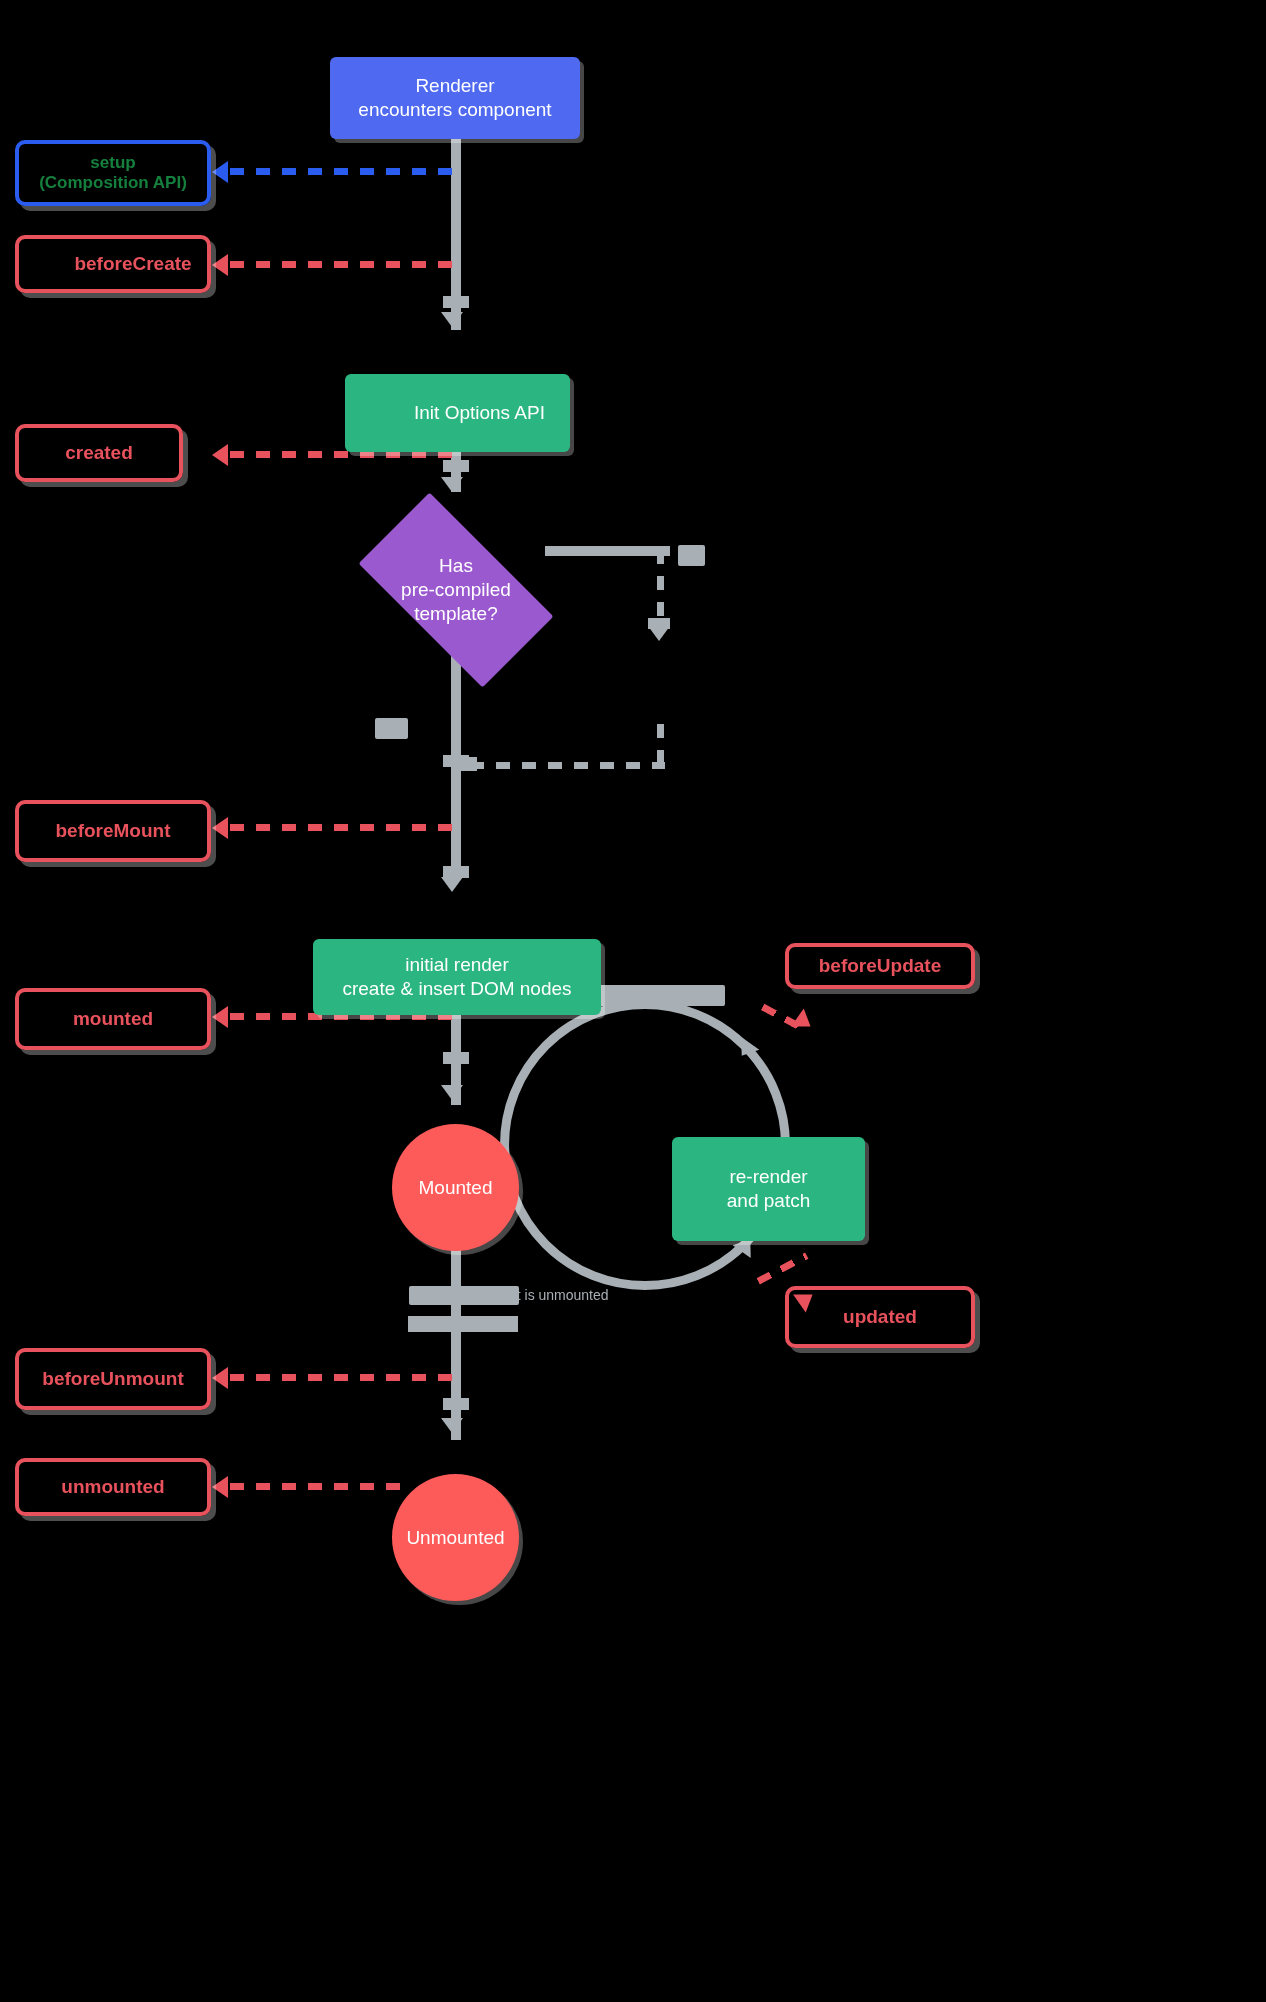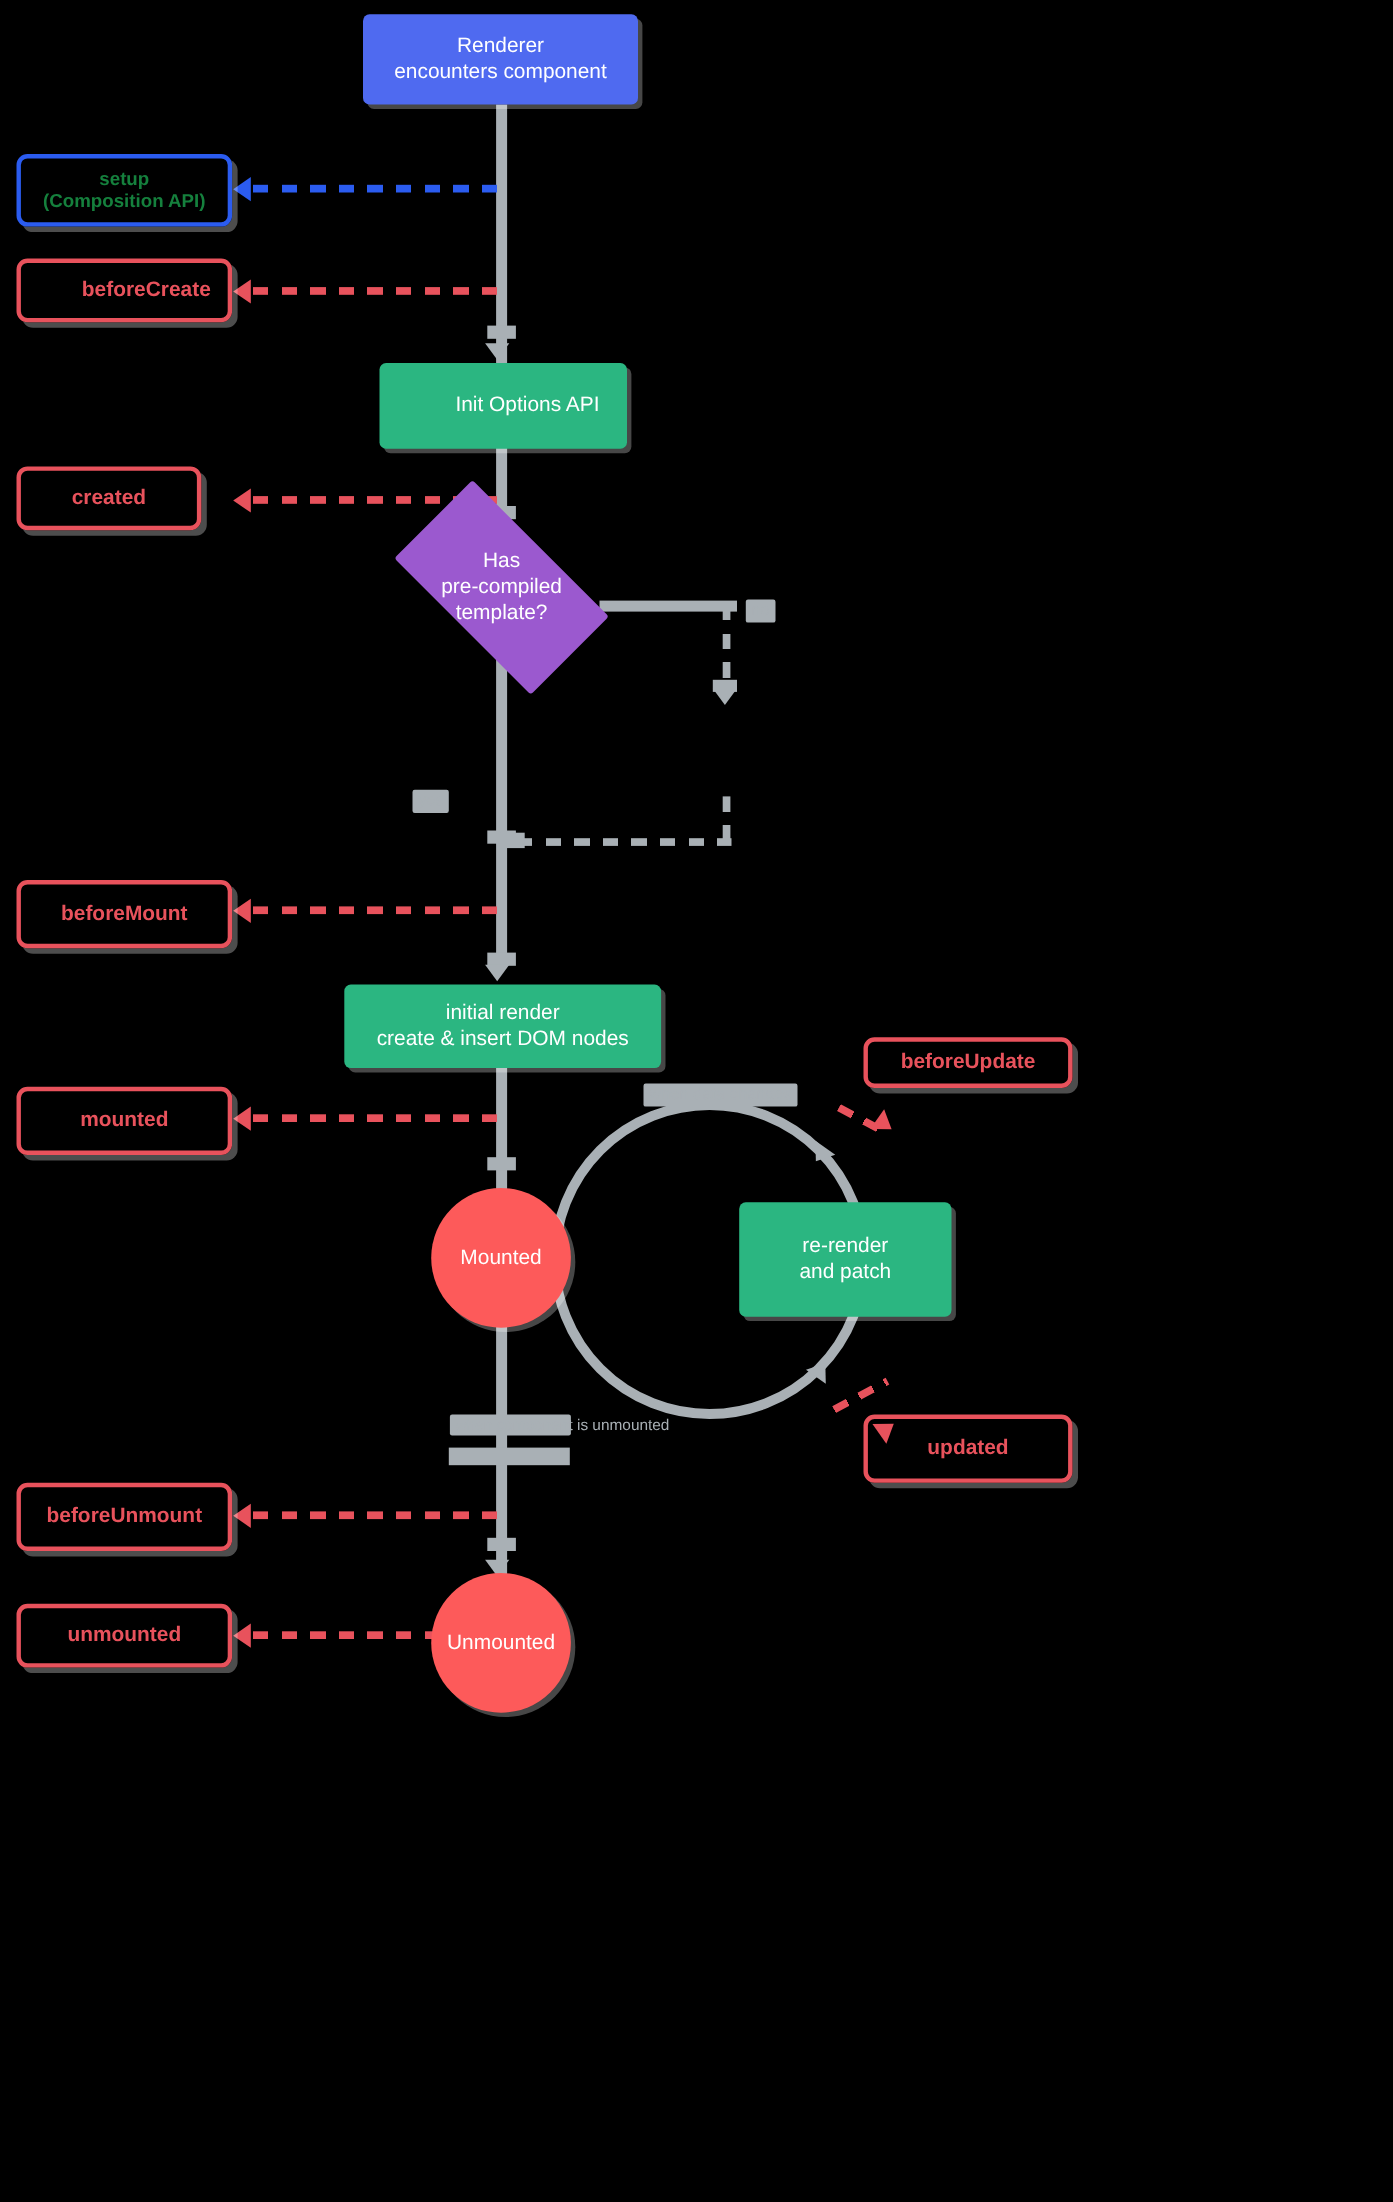--- a/index.html
+++ b/index.html
@@ -19,20 +19,21 @@
     position: absolute;
     display: flex;
     align-items: center;
     justify-content: center;
     text-align: center;
     line-height: 1.25;
     color: #ffffff;
     font-size: 19px;
     white-space: pre-line;
     box-shadow: 4px 4px 0 rgba(255,255,255,0.28);
+    margin-top: 44px;
   }
   .node.blue   { background:#4f6af0; border-radius:6px; }
   .node.green  { background:#2bb681; border-radius:6px; }
   .node.circle { background:#fd5a5a; border-radius:50%; }
   .node.diamond { background:transparent; box-shadow:none; }
   .node.diamond .dshape {
     position:absolute; inset:0;
     background:#9b59cf;
     transform: rotate(45deg) scale(0.707);
     border-radius:4px;
@@ -221,21 +222,21 @@
 
   <div class="node blue" style="left:330px; top:13px; width:250px; height:82px;">
     <span>Renderer
 encounters component</span>
   </div>
 
   <div class="node green" style="left:345px; top:330px; width:225px; height:78px;padding-left:44px;">
     <span>Init Options API</span>
   </div>
 
-  <div class="node diamond" style="left:332px; top:463px; width:248px; height:142px;">
+  <div class="node diamond" style="left:332px; top:475px; width:248px; height:142px;">
     <div class="dshape"></div>
     <span class="dtext">Has
 pre-compiled
 template?</span>
   </div>
 
 
   <div class="node green" style="left:313px; top:895px; width:288px; height:76px;">
     <span>initial render
 create &amp; insert DOM nodes</span>

